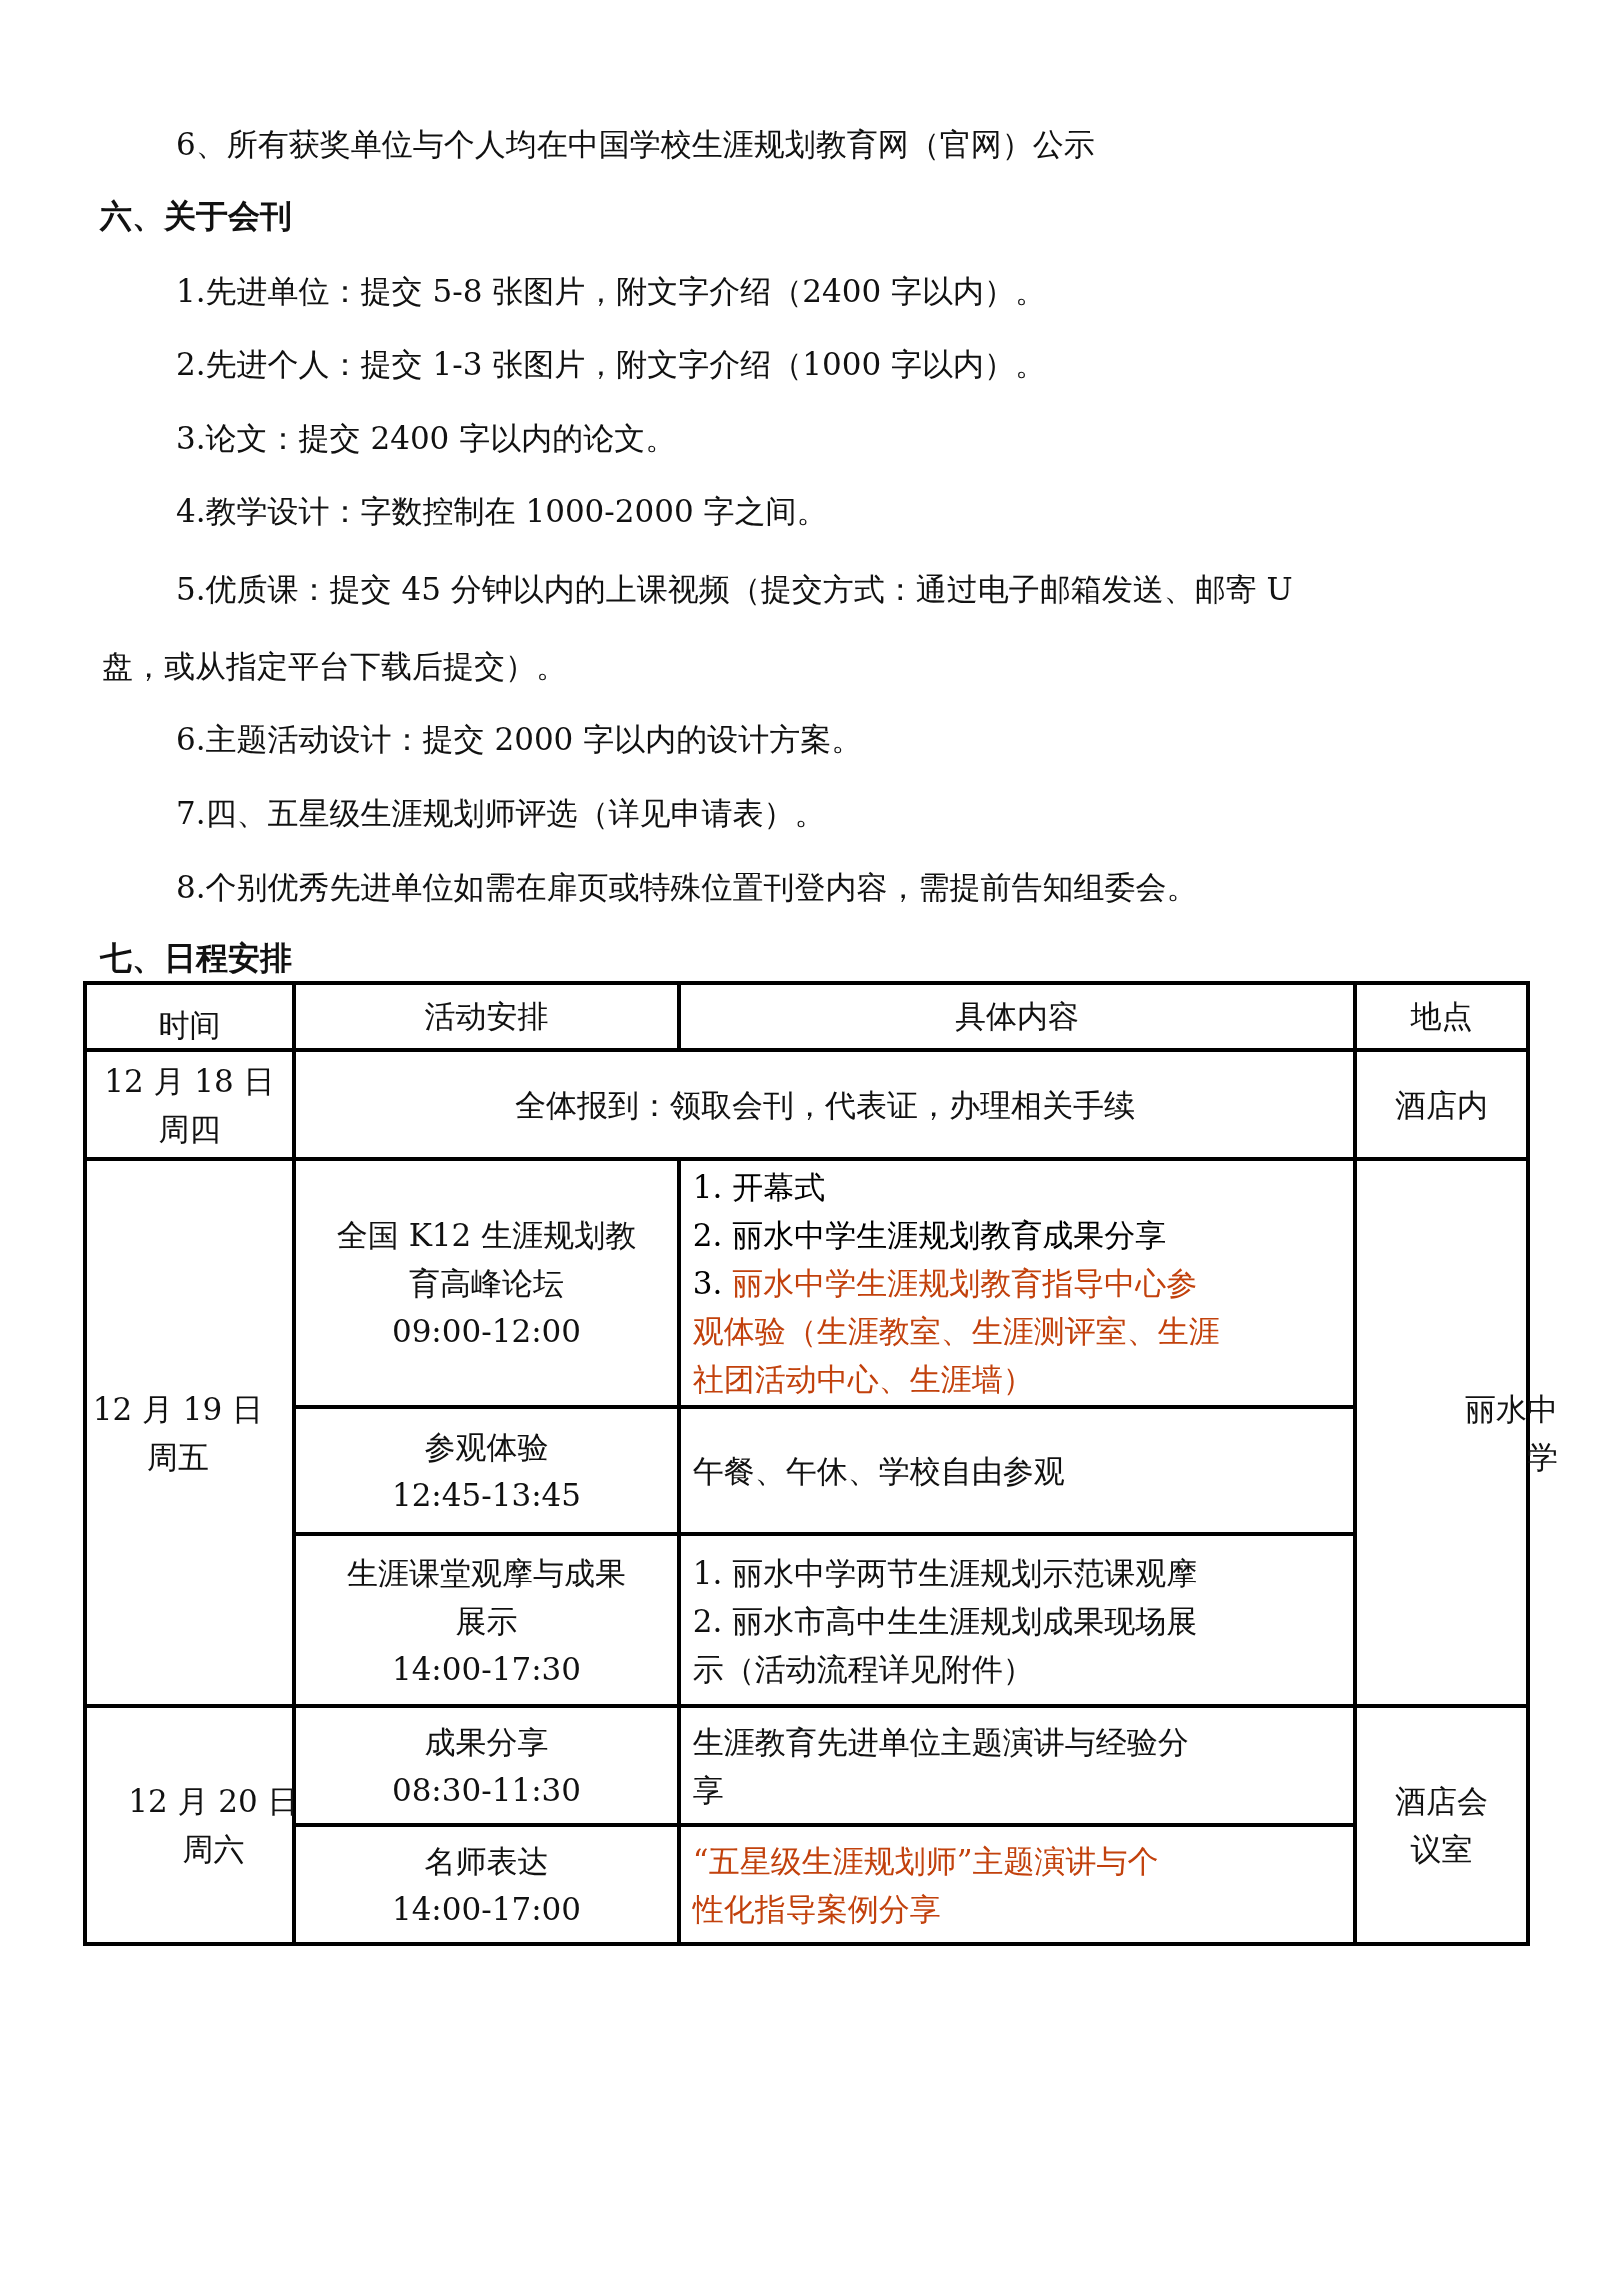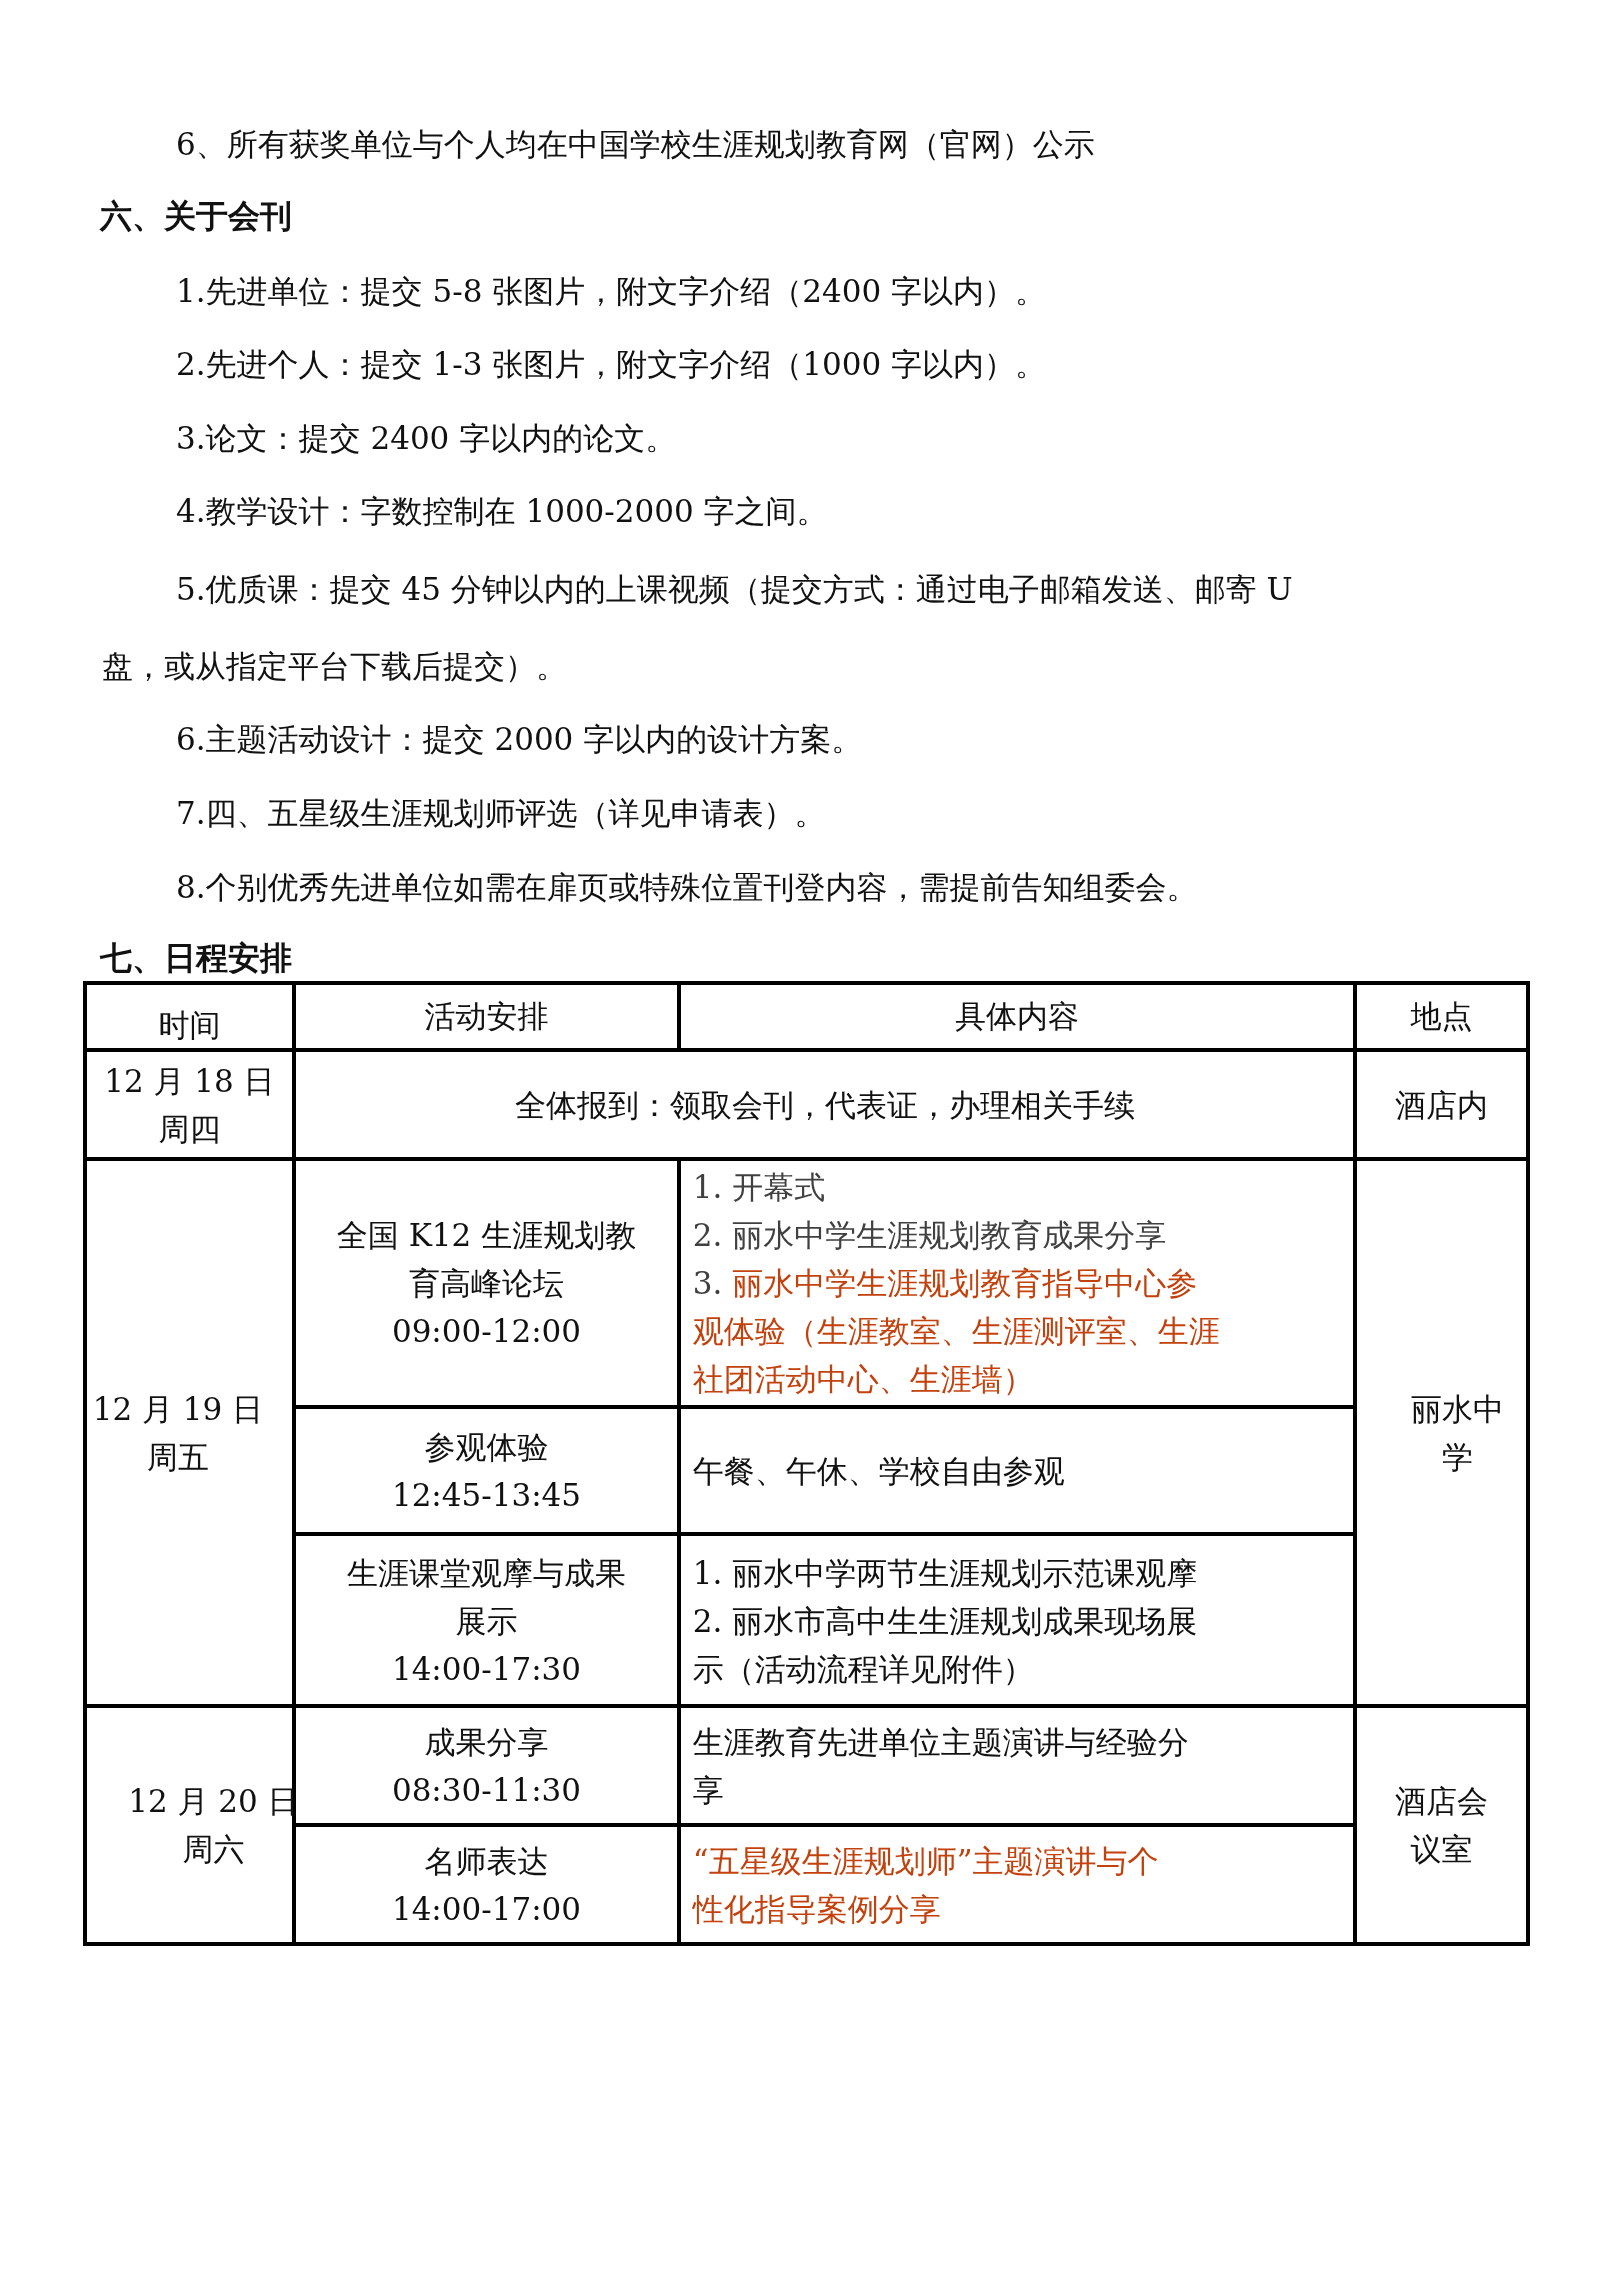--- a/index.html
+++ b/index.html
@@ -26,21 +26,21 @@
   .vline { width: 3.9px; }
   .cell {
     position: absolute; display: flex; flex-direction: column;
     justify-content: center; font-size: 31px; line-height: 48px;
     box-sizing: border-box;
   }
   .cell.center { align-items: center; text-align: center; }
   .cell.left { align-items: flex-start; text-align: left; padding-left: 11.8px; padding-right: 9.8px; }
   .cell span { display: block; }
   .blue { color: #c2410c; }
-  .black { color: #404040; }
+  .black { color: #000000; }
 </style>
 </head>
 <body>
 
 <div class="para indent" style="top:125px;">6、所有获奖单位与个人均在中国学校生涯规划教育网（官网）公示</div>
 
 <div class="heading" style="top:197px;">六、关于会刊</div>
 <div class="para indent" style="top:272px;">1.先进单位：提交 5-8 张图片，附文字介绍（2400 字以内）。</div>
 <div class="para indent" style="top:345px;">2.先进个人：提交 1-3 张图片，附文字介绍（1000 字以内）。</div>
 <div class="para indent" style="top:419px;">3.论文：提交 2400 字以内的论文。</div>
@@ -92,21 +92,21 @@
     <span>全体报到：领取会刊，代表证，办理相关手续</span>
   </div>
   <div class="cell center" style="left:1274px; top:71px; width:169px; height:106px;">
     <span>酒店内</span>
   </div>
 
   <div class="cell center" style="left:3.9px; top:180px; width:182px; height:543px;">
     <span>12 月 19 日</span>
     <span>周五</span>
   </div>
-  <div class="cell center" style="left:1274px; top:180px; width:201px; height:543px;">
+  <div class="cell center" style="left:1274px; top:180px; width:201px; height:543px;align-items:flex-end;">
     <span>丽水中</span>
     <span>学</span>
   </div>
 
   <div class="cell center" style="left:213px; top:180px; width:381px; height:244px;">
     <span>全国 K12 生涯规划教</span>
     <span>育高峰论坛</span>
     <span>09:00-12:00</span>
   </div>
   <div class="cell left" style="left:598px; top:180px; width:672px; height:244px;">

